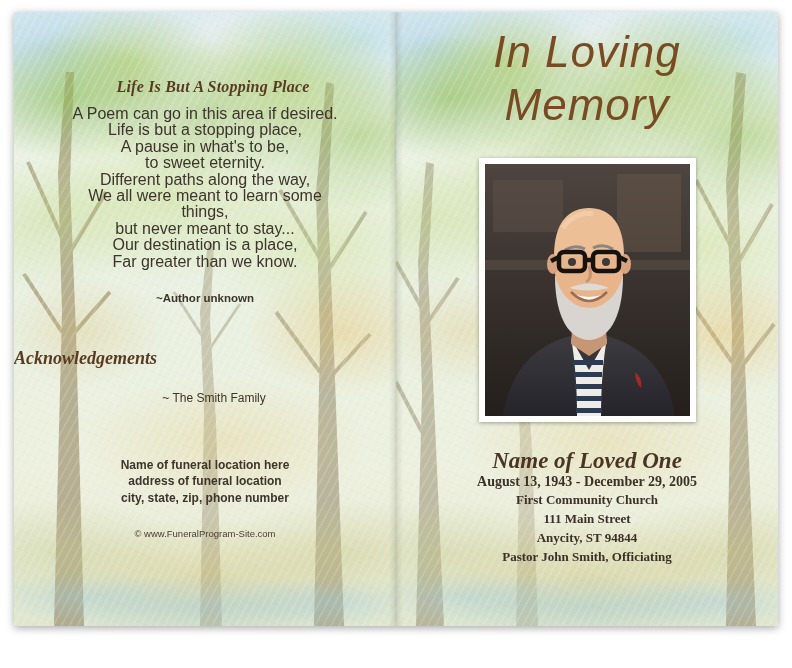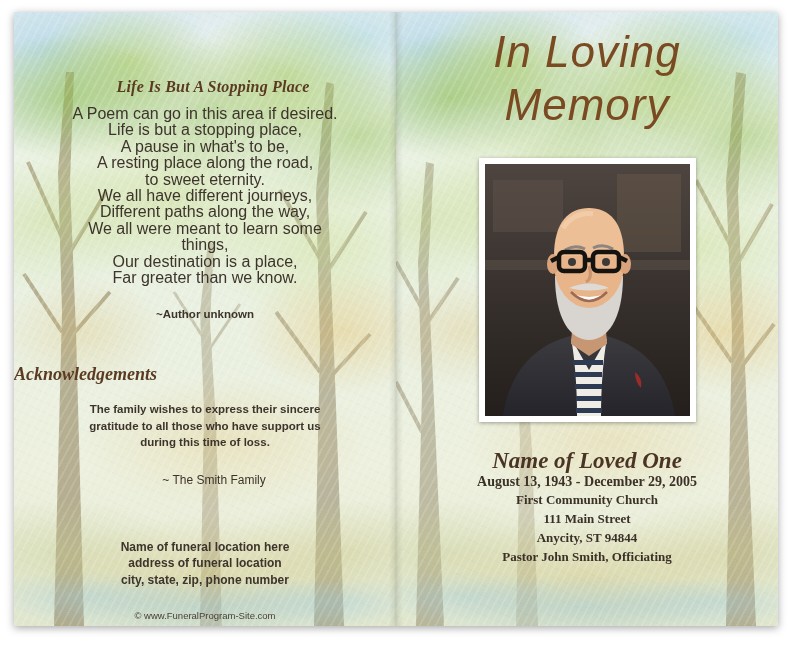--- a/index.html
+++ b/index.html
@@ -272,32 +272,30 @@
     <div class="wc wc-warm"></div>
     <div class="wc wc-water"></div>
     <div class="wc wc-texture"></div>
 
     <div class="content">
       <div class="poem-title">Life Is But A Stopping Place</div>
       <div class="poem-body">
         <div>A Poem can go in this area if desired.</div>
         <div>Life is but a stopping place,</div>
         <div>A pause in what's to be,</div>
-        <div>A resting place along the road,</div>
         <div>to sweet eternity.</div>
-        <div>We all have different journeys,</div>
         <div>Different paths along the way,</div>
         <div>We all were meant to learn some things,</div>
+        <div>but never meant to stay...</div>
         <div>Our destination is a place,</div>
         <div>Far greater than we know.</div>
       </div>
       <div class="poem-author">~Author unknown</div>
 
       <div class="ack-title">Acknowledgements</div>
-      <div class="ack-body">The family wishes to express their sincere gratitude to all those who have support us during this time of loss.</div>
       <div class="ack-family">~ The Smith Family</div>
 
       <div class="location">
         <div>Name of funeral location here</div>
         <div>address of funeral location</div>
         <div>city, state, zip, phone number</div>
       </div>
 
       <div class="credit">© www.FuneralProgram-Site.com</div>
     </div>

